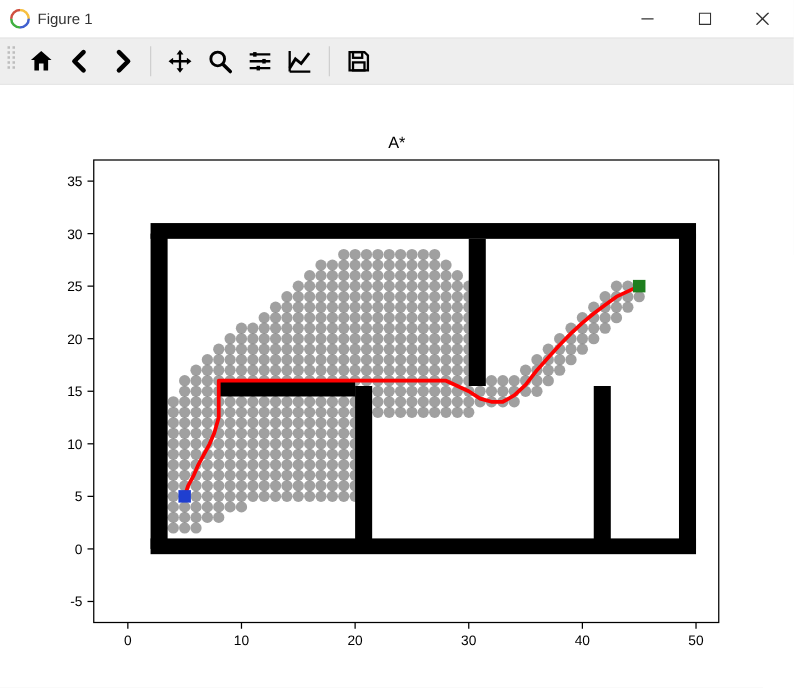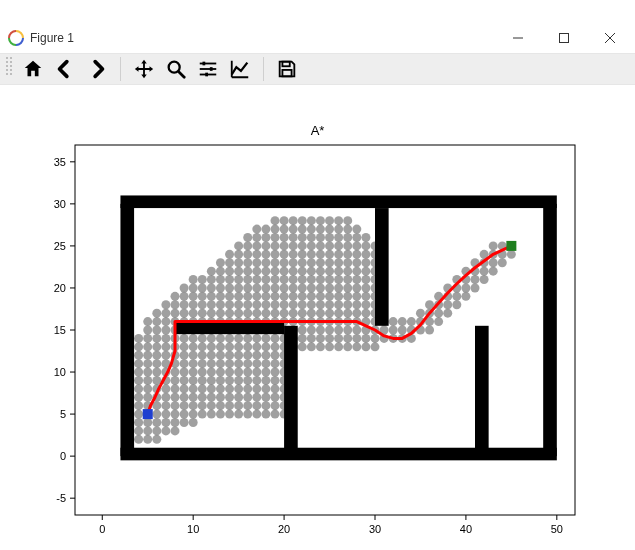--- a/index.html
+++ b/index.html
@@ -19,21 +19,20 @@
     flex-direction: column;
   }
   .titlebar {
     height: 30px;
     display: flex;
     align-items: center;
     background: #ffffff;
     padding: 0 2px 0 8px;
     font-size: 12px;
     color: #333;
-    margin-top: 23px;
   }
   .titlebar .appicon {
     width: 16px; height: 16px; margin-right: 6px;
   }
   .titlebar .title { flex: 0 0 auto; }
   .titlebar .spacer { flex: 1; }
   .winbtn {
     width: 46px; height: 30px;
     display: flex; align-items: center; justify-content: center;
     color: #555;

